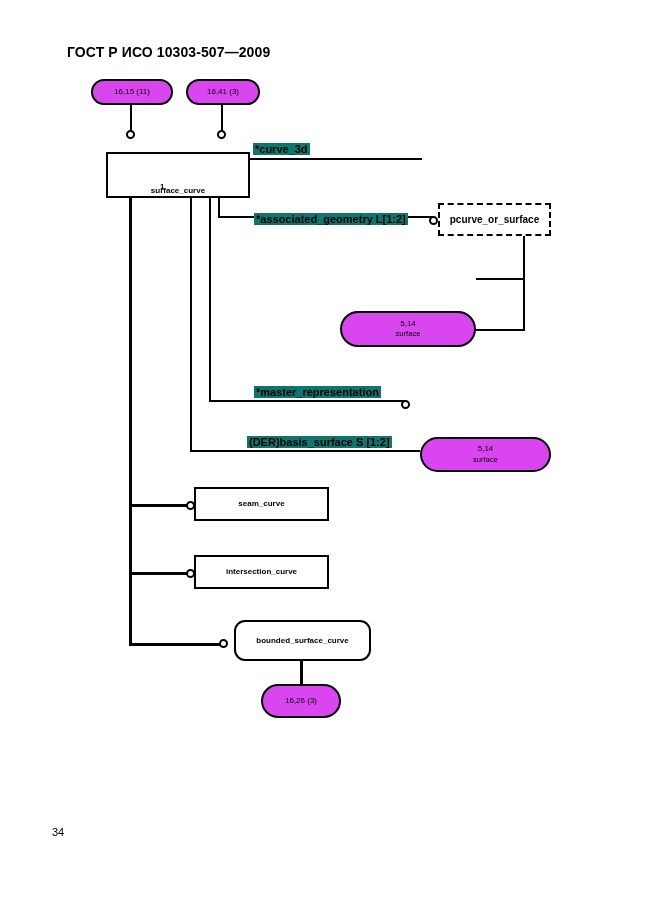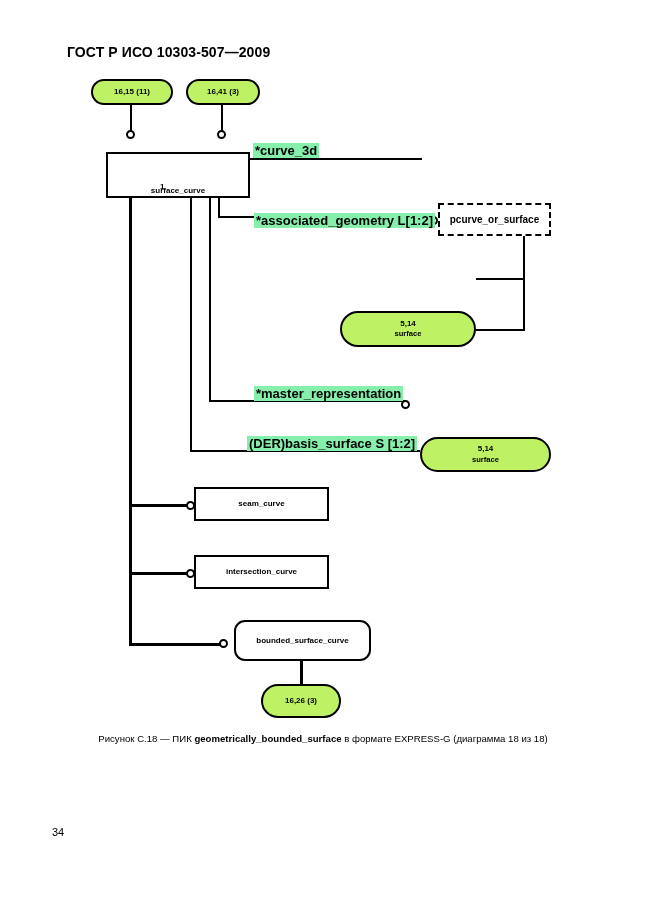--- a/index.html
+++ b/index.html
@@ -38,44 +38,44 @@
   .sel{
     position:absolute;box-sizing:border-box;
     border:2px dashed #000;background:#fff;
     display:flex;align-items:center;justify-content:center;
     font-size:10px;font-weight:bold;text-align:center;line-height:1.35;
     z-index:5;
   }
   
   .ref{
     position:absolute;box-sizing:border-box;
-    border:2.5px solid #000;background:#bef264;border-radius:999px;
+    border:2.5px solid #000;background:#d946ef;border-radius:999px;
     display:flex;flex-direction:column;align-items:center;justify-content:center;
-    font-size:8px;font-weight:bold;text-align:center;line-height:1.3;
+    font-size:8px;font-weight:normal;text-align:center;line-height:1.3;
     z-index:5;
   }
   .ref .l2{font-size:7.6px;}
 
   
   .ln{position:absolute;background:#000;z-index:2;}
   .ln.h{height:2px;}
   .ln.v{width:2px;}
   .ln.thick-h{height:3px;}
   .ln.thick-v{width:3px;}
 
   
   .circ{
     position:absolute;width:9px;height:9px;box-sizing:border-box;
     border:2px solid #000;border-radius:50%;background:#fff;z-index:6;
   }
 
   
   .lbl{
-    position:absolute;font-size:13px;font-weight:bold;white-space:nowrap;
-    background:#86efac;padding:0 2px;z-index:7;
+    position:absolute;font-size:11px;font-weight:bold;white-space:nowrap;
+    background:#0f766e;padding:0 2px;z-index:7;
   }
   .card{
     position:absolute;font-size:8px;font-weight:bold;z-index:7;
   }
 </style>
 </head>
 <body>
 
 <div class="page">
 
@@ -156,19 +156,16 @@
       <span>bounded_surface_curve</span>
     </div>
 
     <div class="ln thick-v" style="left:300px;top:661px;height:25px;"></div>
     <div class="ref" style="left:261px;top:684px;width:80px;height:34px;">
       <span>16,26 (3)</span>
     </div>
 
   </div>
 
-  <div class="figure-caption">
-    <span>Рисунок С.18 — ПИК </span><b>geometrically_bounded_surface</b><span> в формате EXPRESS-G (диаграмма  18 из 18)</span>
-  </div>
 
   <div class="page-number">34</div>
 
 </div>
 
 </body></html>

